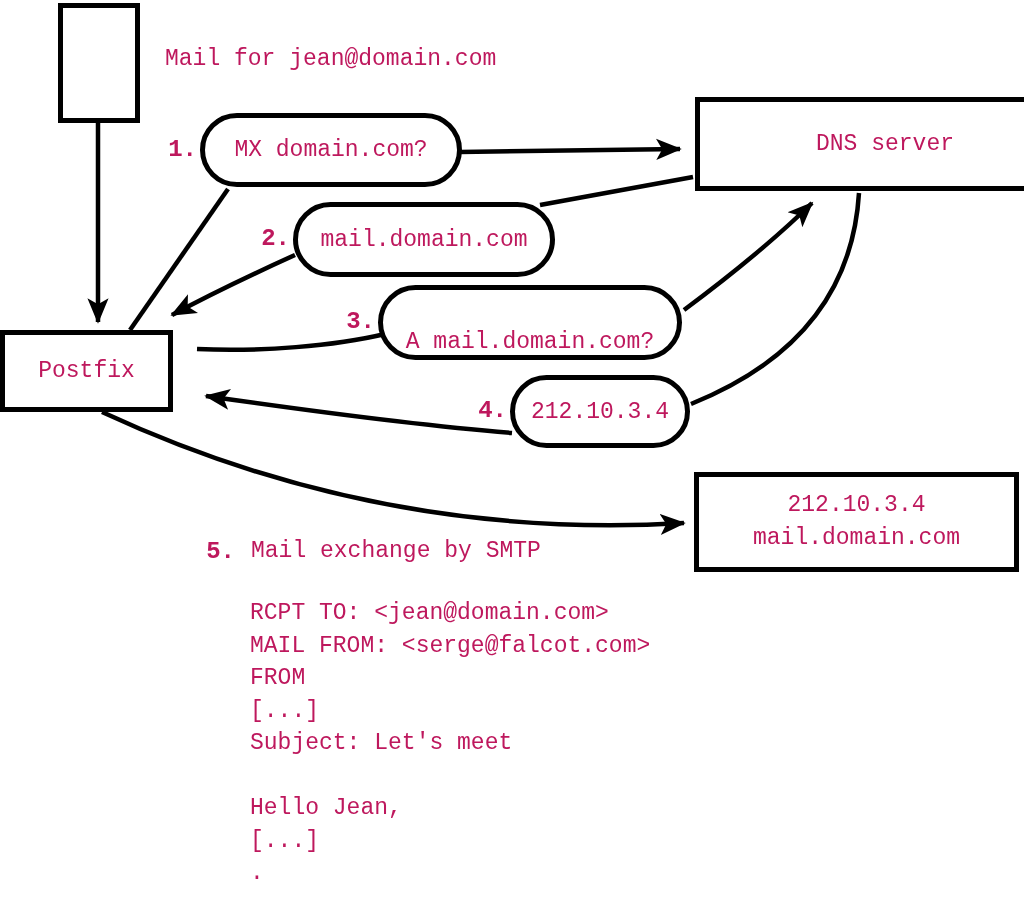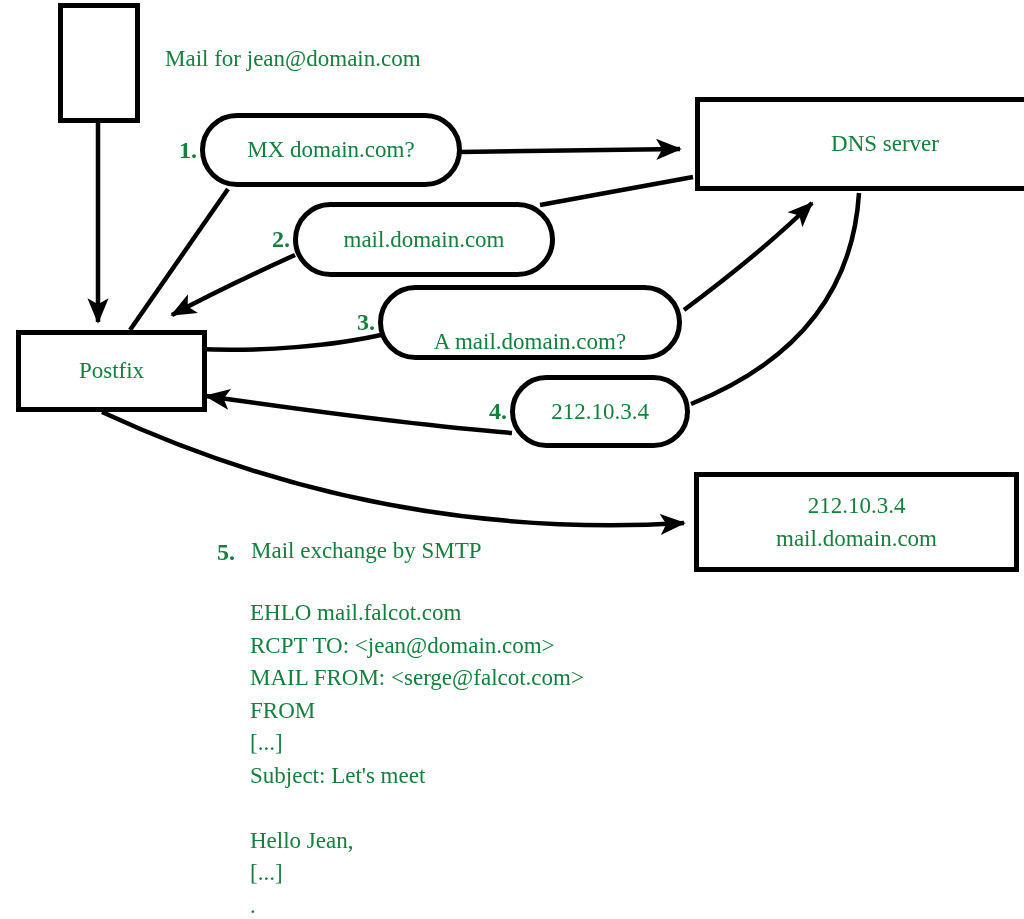--- a/index.html
+++ b/index.html
@@ -5,22 +5,22 @@
   html, body {
     margin: 0;
     padding: 0;
     background: #ffffff;
   }
   #canvas {
     position: relative;
     width: 1024px;
     height: 919px;
     background: #ffffff;
-    font-family: Liberation Serif, serif;
-    color: #15803d;
+    font-family: Liberation Mono, monospace;
+    color: #be185d;
     overflow: hidden;
   }
   #connectors {
     position: absolute;
     left: 0; top: 0;
     width: 1024px;
     height: 919px;
   }
   .node-box {
     position: absolute;
@@ -98,21 +98,21 @@
       <path d="M 859 193 Q 850 340 691 404"></path>
       <path d="M 512 433 Q 400 424 206 396" marker-end="url(#arrowhead)"></path>
       <path d="M 102 412 Q 380 541 684 523" marker-end="url(#arrowhead)"></path>
     </g>
   </svg>
 
   <div class="node-box" style="left:58px; top:3px; width:82px; height:120px;"></div>
 
   <div class="free-label" style="left:165px; top:44px;">Mail for jean@domain.com</div>
 
-  <div class="node-box" style="left:0px; top:330px; width:191px; height:82px;margin-left:16px;">
+  <div class="node-box" style="left:0px; top:330px; width:173px; height:82px;">
     <span>Postfix</span>
   </div>
 
   <div class="node-box" style="left:695px; top:97px; width:380px; height:94px;">
     <span>DNS server</span>
   </div>
 
   <div class="node-box" style="left:694px; top:472px; width:325px; height:100px;">
     <div class="mail-server-lines">
       <div>212.10.3.4</div>
@@ -137,21 +137,20 @@
 
   <div class="stepnum" style="left:467px; top:393px;">4.</div>
   <div class="pill" style="left:510px; top:375px; width:180px; height:73px;">
     <span>212.10.3.4</span>
   </div>
 
   <div class="stepnum" style="left:195px; top:534px;">5.</div>
   <div class="free-label" style="left:251px; top:536px;">Mail exchange by SMTP</div>
 
   <div id="smtp-block">
-    <div class="smtp-line">EHLO mail.falcot.com</div>
     <div class="smtp-line">RCPT TO: &lt;jean@domain.com&gt;</div>
     <div class="smtp-line">MAIL FROM: &lt;serge@falcot.com&gt;</div>
     <div class="smtp-line">FROM</div>
     <div class="smtp-line">[...]</div>
     <div class="smtp-line">Subject: Let's meet</div>
     <div class="smtp-line"></div>
     <div class="smtp-line">Hello Jean,</div>
     <div class="smtp-line">[...]</div>
     <div class="smtp-line">.</div>
   </div>

